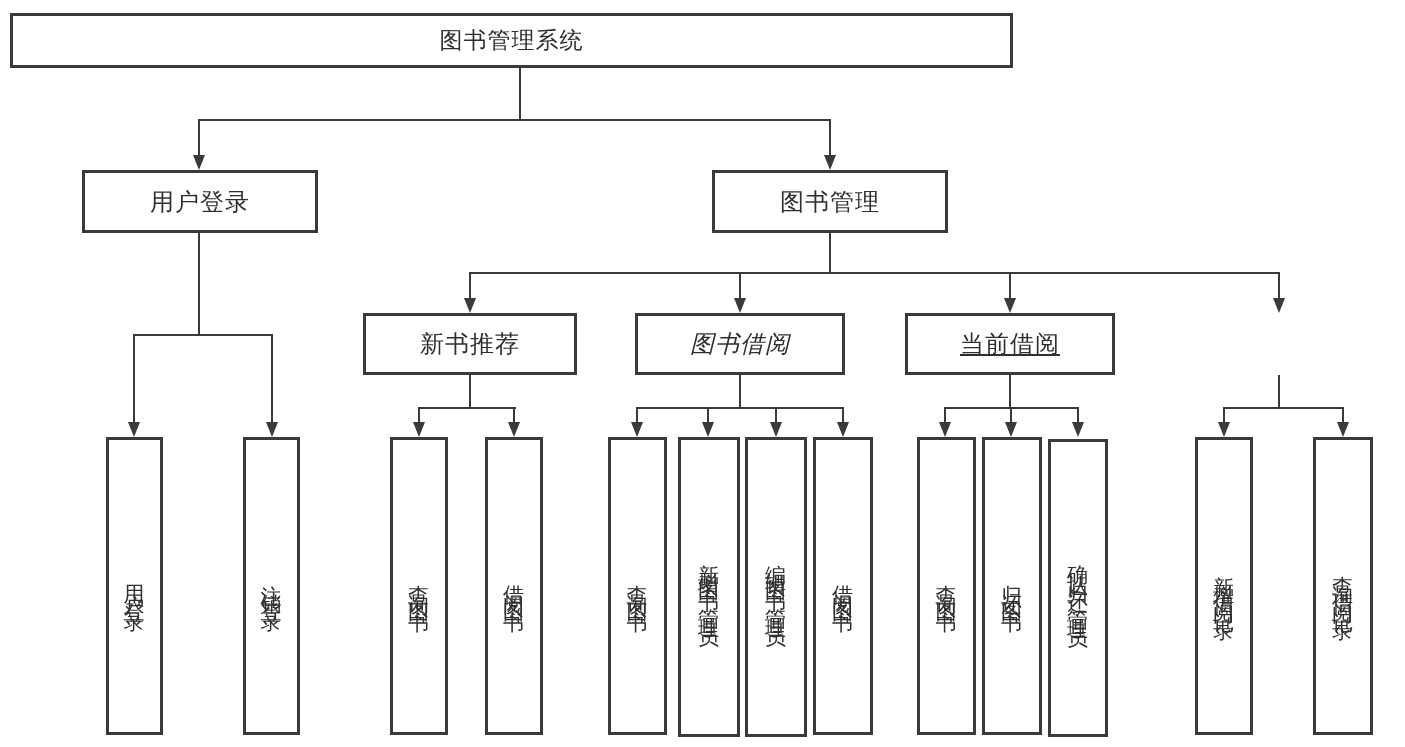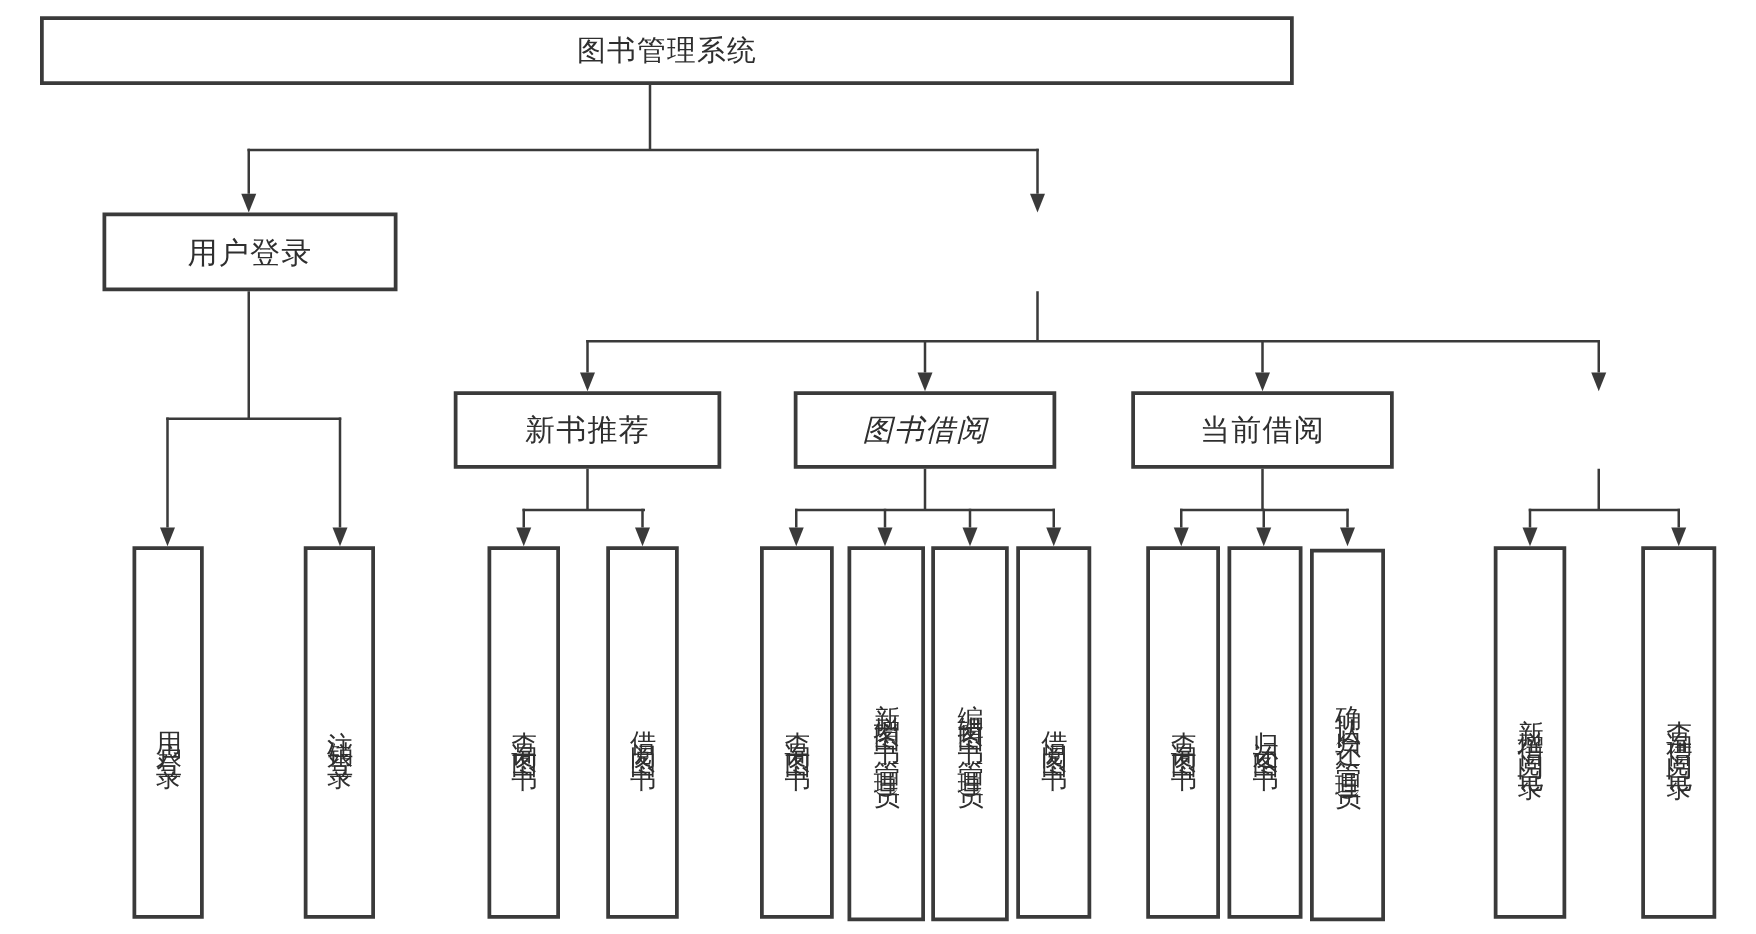--- a/index.html
+++ b/index.html
@@ -68,30 +68,31 @@
     white-space: nowrap;
     z-index: 10;
     text-shadow: 0 0 2px rgba(255,255,255,0.9);
   }
 </style>
 </head>
 <body>
 
 <div id="canvas">
 
-  <div class="box h root" style="left:32px; top:13px; width:1003px; height:55px;">图书管理系统</div>
+  <div class="box h root" style="left:10px; top:13px; width:1003px; height:55px;">图书管理系统</div>
 
   <div class="vline" style="left:519px; top:68px; height:52px;"></div>
   <div class="hline" style="left:198px; top:119px; width:633px;"></div>
   <div class="vline" style="left:198px; top:119px; height:36px;"></div>
   <div class="arrow" style="left:193px; top:155px;"></div>
   <div class="vline" style="left:829px; top:119px; height:36px;"></div>
   <div class="arrow" style="left:824px; top:155px;"></div>
 
   <div class="box h" style="left:82px; top:170px; width:236px; height:63px;">用户登录</div>
+  <div class="box h" style="left:712px; top:170px; width:236px; height:63px;">图书管理</div>
 
   <div class="vline" style="left:198px; top:233px; height:102px;"></div>
   <div class="hline" style="left:133px; top:334px; width:140px;"></div>
   <div class="vline" style="left:133px; top:334px; height:88px;"></div>
   <div class="arrow" style="left:128px; top:422px;"></div>
   <div class="vline" style="left:271px; top:334px; height:88px;"></div>
   <div class="arrow" style="left:266px; top:422px;"></div>
 
   <div class="vline" style="left:829px; top:233px; height:40px;"></div>
   <div class="hline" style="left:469px; top:272px; width:811px;"></div>
@@ -99,21 +100,21 @@
   <div class="arrow" style="left:464px; top:298px;"></div>
   <div class="vline" style="left:739px; top:272px; height:26px;"></div>
   <div class="arrow" style="left:734px; top:298px;"></div>
   <div class="vline" style="left:1009px; top:272px; height:26px;"></div>
   <div class="arrow" style="left:1004px; top:298px;"></div>
   <div class="vline" style="left:1278px; top:272px; height:26px;"></div>
   <div class="arrow" style="left:1273px; top:298px;"></div>
 
   <div class="box h" style="left:363px; top:313px; width:214px; height:62px;">新书推荐</div>
   <div class="box h" style="left:635px; top:313px; width:210px; height:62px;font-style:italic;">图书借阅</div>
-  <div class="box h" style="left:905px; top:313px; width:210px; height:62px;">当前借阅</div>
+  <div class="box h" style="left:905px; top:313px; width:210px; height:62px;text-decoration:underline;">当前借阅</div>
 
   <div class="vline" style="left:469px; top:375px; height:33px;"></div>
   <div class="hline" style="left:418px; top:407px; width:98px;"></div>
   <div class="vline" style="left:418px; top:407px; height:15px;"></div>
   <div class="arrow" style="left:413px; top:422px;"></div>
   <div class="vline" style="left:513px; top:407px; height:15px;"></div>
   <div class="arrow" style="left:508px; top:422px;"></div>
 
   <div class="vline" style="left:739px; top:375px; height:33px;"></div>
   <div class="hline" style="left:636px; top:407px; width:208px;"></div>

